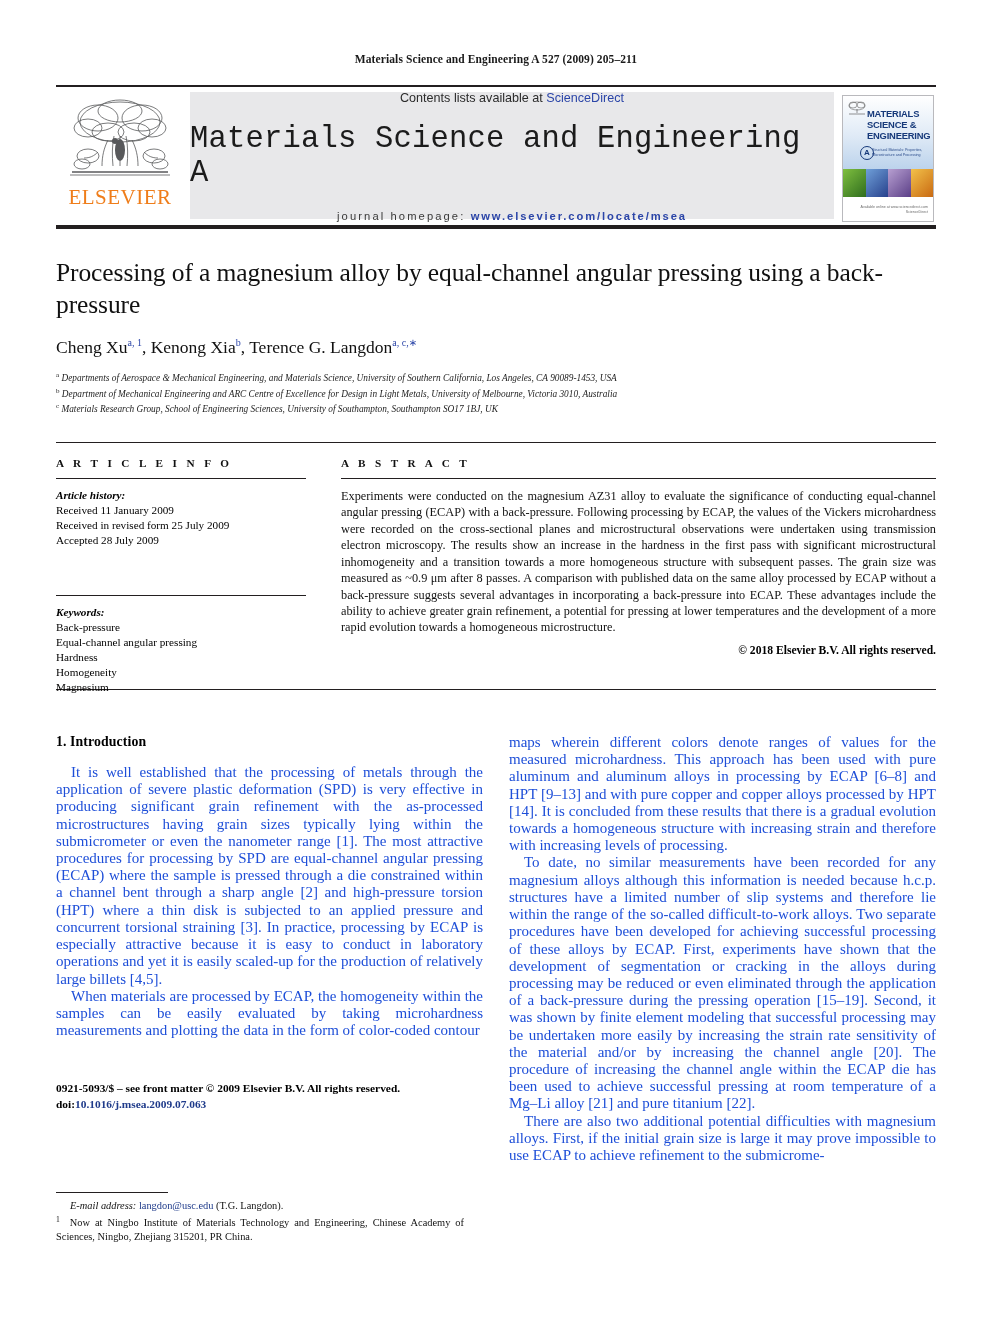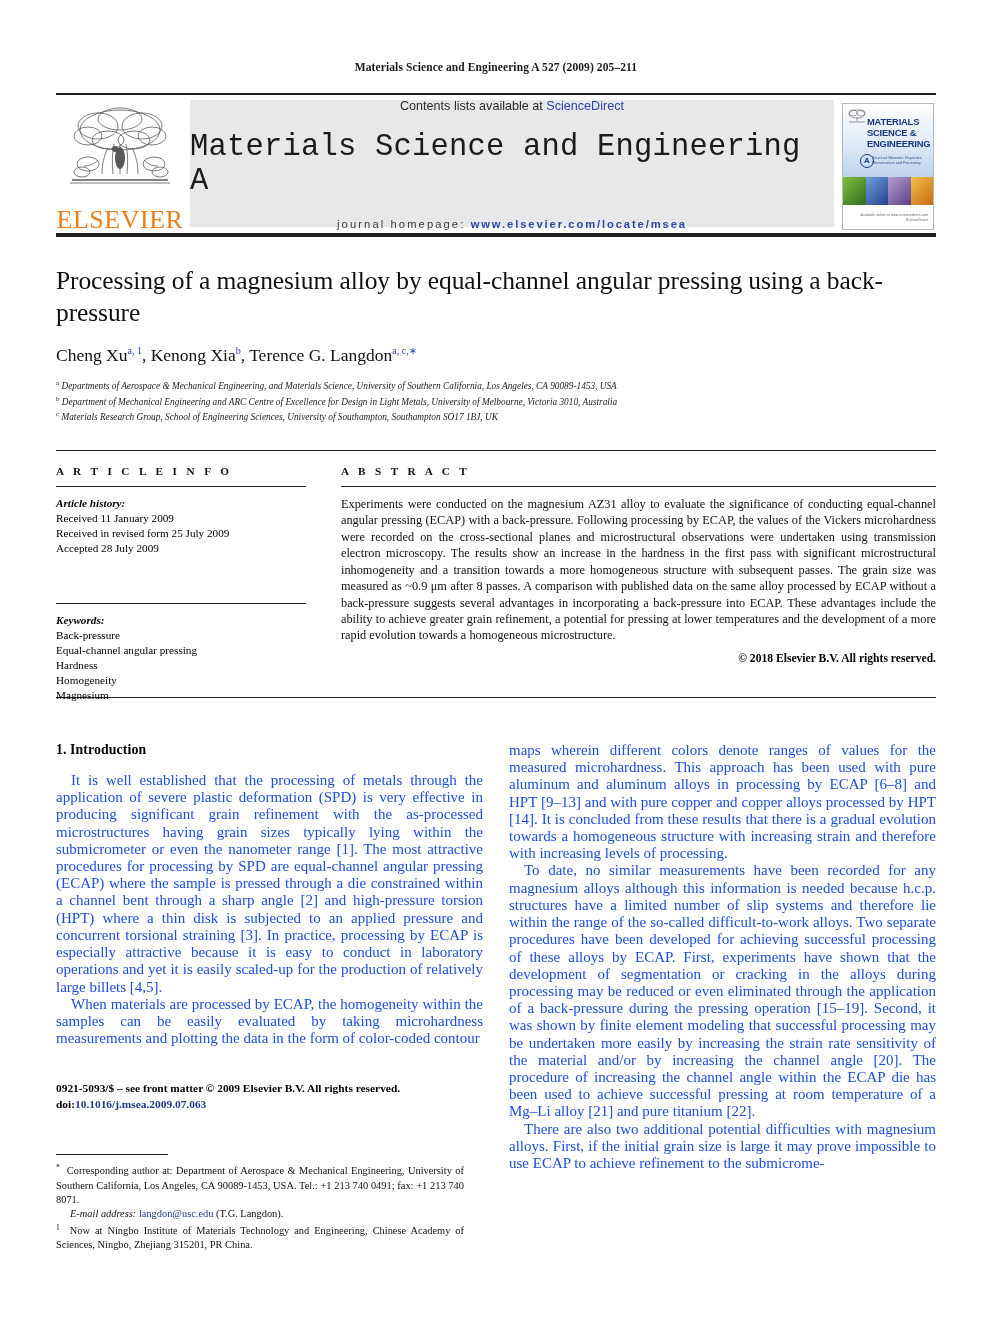--- a/index.html
+++ b/index.html
@@ -13,21 +13,21 @@
     font-family: "Liberation Serif", serif;
     color: #000000;
     position: relative;
     overflow: hidden;
   }
   .page {
     width: 992px;
     height: 1158px;
     position: relative;
     box-sizing: border-box;
-    padding: 8px 56px;
+    padding: 0 56px;
   }
 
   
   .running-head {
     text-align: center;
     font-size: 11.5px;
     font-weight: bold;
     letter-spacing: 0.1px;
     padding-top: 53px;
     color: #1a1a1a;
@@ -56,24 +56,24 @@
     padding-top: 4px;
   }
   .tree-logo {
     width: 104px;
     height: 90px;
     display: block;
   }
   .elsevier-word {
     font-family: "Liberation Serif", serif;
     color: #ef7d1a;
-    font-size: 26px;
+    font-size: 21px;
     letter-spacing: 0.5px;
     line-height: 1;
-    margin-top: 13px;
+    margin-top: 1px;
     white-space: nowrap;
     text-align: right;
   }
   .journal-band {
     flex: 1 1 auto;
     background: #e8e8ea;
     margin-left: 6px;
     margin-right: 6px;
     display: flex;
     flex-direction: column;
@@ -484,23 +484,20 @@
   <div class="info-abstract-bottom"></div>
 
   <div class="body-cols">
     <div class="col">
       <h2 class="section-title">1.  Introduction</h2>
       <p class="body-par">It is well established that the processing of metals through the application of severe plastic deformation (SPD) is very effective in producing significant grain refinement with the as-processed microstructures having grain sizes typically lying within the submicrometer or even the nanometer range [1]. The most attractive procedures for processing by SPD are equal-channel angular pressing (ECAP) where the sample is pressed through a die constrained within a channel bent through a sharp angle [2] and high-pressure torsion (HPT) where a thin disk is subjected to an applied pressure and concurrent torsional straining [3]. In practice, processing by ECAP is especially attractive because it is easy to conduct in laboratory operations and yet it is easily scaled-up for the production of relatively large billets [4,5].</p>
       <p class="body-par">When materials are processed by ECAP, the homogeneity within the samples can be easily evaluated by taking microhardness measurements and plotting the data in the form of color-coded contour</p>
 
       <div class="footnotes">
         <div class="fn-rule"></div>
-        <p class="fn">
-          <sup>*</sup>&nbsp; <span>Corresponding author at: Department of Aerospace &amp; Mechanical Engineering, University of Southern California, Los Angeles, CA 90089-1453, USA. Tel.: +1 213 740 0491; fax: +1 213 740 8071.</span>
-        </p>
         <p class="fn" style="text-indent:14px;">
           <span class="ital">E-mail address:</span>
           <span class="email">langdon@usc.edu</span>
           <span>(T.G. Langdon).</span>
         </p>
         <p class="fn">
           <sup>1</sup>&nbsp; <span>Now at Ningbo Institute of Materials Technology and Engineering, Chinese Academy of Sciences, Ningbo, Zhejiang 315201, PR China.</span>
         </p>
       </div>
     </div>

